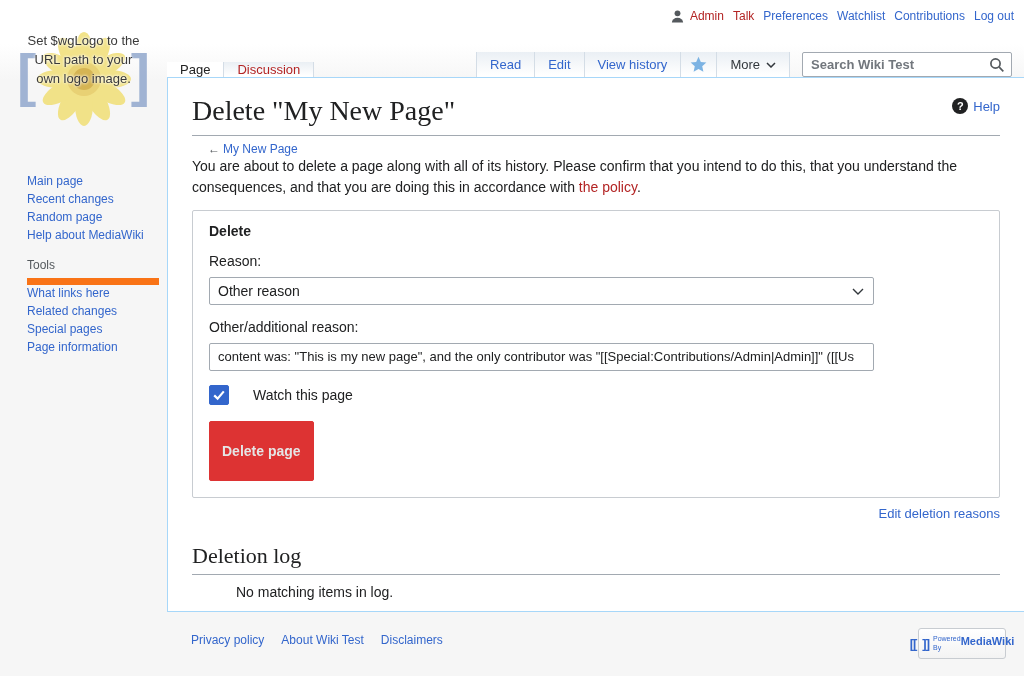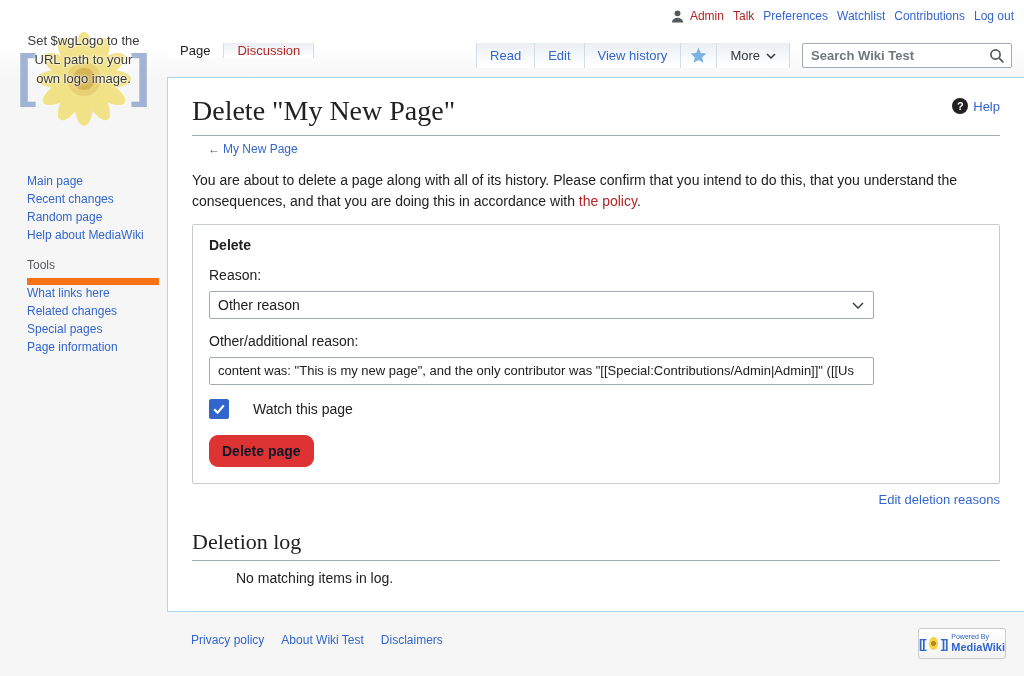--- a/index.html
+++ b/index.html
@@ -51,21 +51,21 @@
   .side-nav a { display: block; line-height: 18px; color: #3366cc; }
   .tools-heading {
     position: absolute; left: 27px; right: 8px; top: 258px;
     font-size: 12px; color: #54595d; padding-bottom: 6px;
     border-bottom: 7px solid #f97316;
   }
 
   
   .tab-bar {
     position: absolute; left: 167px; right: 0; top: 43px; height: 34px;
-    display: flex; justify-content: space-between; align-items: flex-start; z-index: 3;
+    display: flex; justify-content: space-between; align-items: flex-end; z-index: 3;
   }
   .tabs-left, .tabs-right { display: flex; align-items: stretch; }
   .tab {
     display: flex; align-items: center; padding: 0 13px; font-size: 13px;
     background: linear-gradient(to bottom, #eaeff4 0%, #ffffff 92%);
     border-right: 1px solid #d4dde6; cursor: pointer; white-space: nowrap;
   }
   .tabs-right .tab { border-left: 1px solid #d4dde6; border-right: none; }
   .tab.active { background: #ffffff; }
   .tab.active span { color: #222222; }
@@ -99,21 +99,21 @@
   .help-icon {
     width: 16px; height: 16px; border-radius: 50%; background: #202122; color: #fff;
     font-size: 11px; font-weight: bold; display: inline-flex; align-items: center; justify-content: center;
   }
   h1.page-title {
     font-family: "Liberation Serif", serif; font-size: 28px; font-weight: 400;
     padding-bottom: 7px; border-bottom: 1px solid #a2a9b1; line-height: 1.2;
   }
   .backlink { margin: 6px 0 0 16px; font-size: 12px; }
   .backlink .arrow { color: #54595d; margin-right: 3px; }
-  p.intro { margin-top: 14px; font-size: 14px; line-height: 1.5; max-width: 770px; }
+  p.intro { font-size: 14px; line-height: 1.5; max-width: 770px; }
 
   .delete-form {
     margin-top: 12px; border: 1px solid #c8ccd1; border-radius: 2px;
     padding: 12px 16px 16px 16px; background: #fff;
   }
   .delete-form .legend { font-size: 14px; font-weight: bold; }
   .field-label { font-size: 14px; margin-top: 14px; }
   .select-wrap { position: relative; width: 665px; margin-top: 8px; }
   .select-wrap select {
     -webkit-appearance: none; appearance: none;
@@ -128,22 +128,22 @@
     font-size: 13px; font-family: "Liberation Sans", sans-serif; color: #202122;
     white-space: nowrap; overflow: hidden;
   }
   .watch-row { display: flex; align-items: center; gap: 24px; margin-top: 14px; cursor: pointer; }
   .checkbox {
     width: 20px; height: 20px; background: #3366cc; border: 1px solid #3366cc;
     border-radius: 2px; display: inline-flex; align-items: center; justify-content: center;
   }
   .watch-row label { font-size: 14px; cursor: pointer; }
   button.delete-btn {
-    margin-top: 16px; background: #d33; color: #0f172a; border: 1px solid #d33;
-    border-radius: 9px; font-size: 14px; font-weight: bold; padding: 7px 12px;
+    margin-top: 16px; background: #d33; color: #e5e5e5; border: 1px solid #d33;
+    border-radius: 2px; font-size: 14px; font-weight: bold; padding: 21px 12px;
     font-family: "Liberation Sans", sans-serif; cursor: pointer;
   }
   .edit-reasons { text-align: right; margin-top: 8px; font-size: 13px; }
   h2.log-heading {
     font-family: "Liberation Serif", serif; font-size: 22px; font-weight: 400;
     margin-top: 22px; padding-bottom: 5px; border-bottom: 1px solid #a2a9b1;
   }
   p.log-empty { margin-top: 9px; font-size: 14px; margin-left: 44px; }
 
   
@@ -156,21 +156,21 @@
     background: linear-gradient(#ffffff, #f3f3f3); border: 1px solid #c8ccd1;
     border-radius: 3px; display: flex; align-items: center; justify-content: center;
     gap: 4px; cursor: pointer;
   }
   .mw-badge .mini-brackets { color: #3366cc; font-weight: bold; font-size: 13px; letter-spacing: -1px; }
   .mw-badge .mini-flower {
     width: 13px; height: 13px; border-radius: 50%;
     background: radial-gradient(circle at 50% 50%, #b9822f 0 28%, #f5d33b 30% 75%, #e8c23a 100%);
     display: inline-block; margin: 0 -1px;
   }
-  .mw-badge .badge-text { display: flex; flex-direction: column; line-height: 1.15; }
+  .mw-badge .badge-text { display: flex; flex-direction: row; line-height: 1.15; }
   .mw-badge .badge-top { font-size: 7px; color: #3366cc; }
   .mw-badge .badge-bottom { font-size: 11px; font-weight: bold; color: #3366cc; }
 </style>
 </head>
 <body>
 
 <div class="page-base"></div>
 
 <header class="personal-bar">
   <span class="user-icon">

